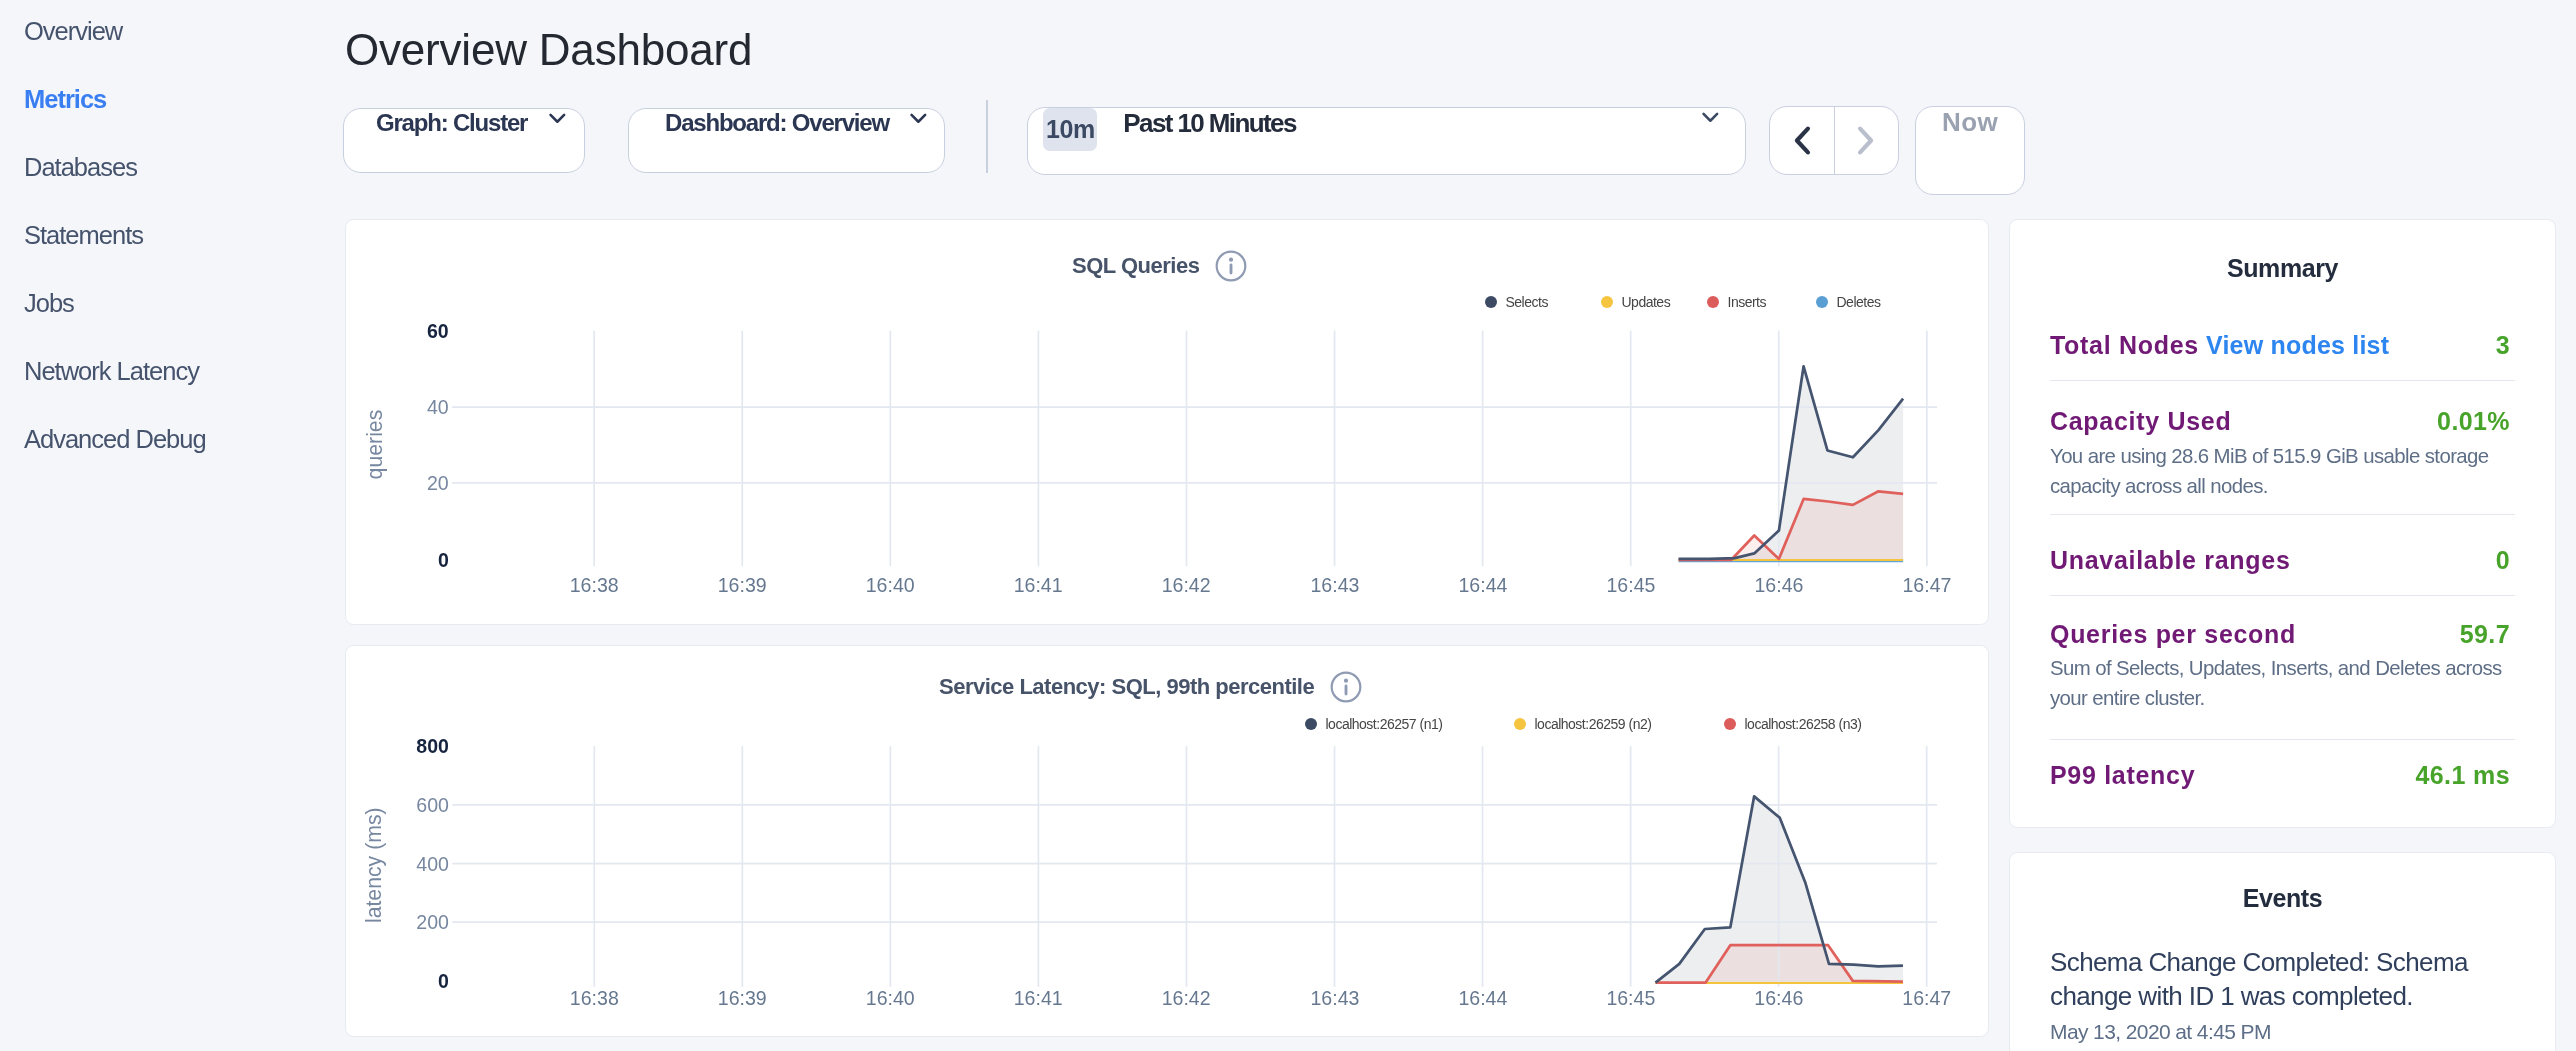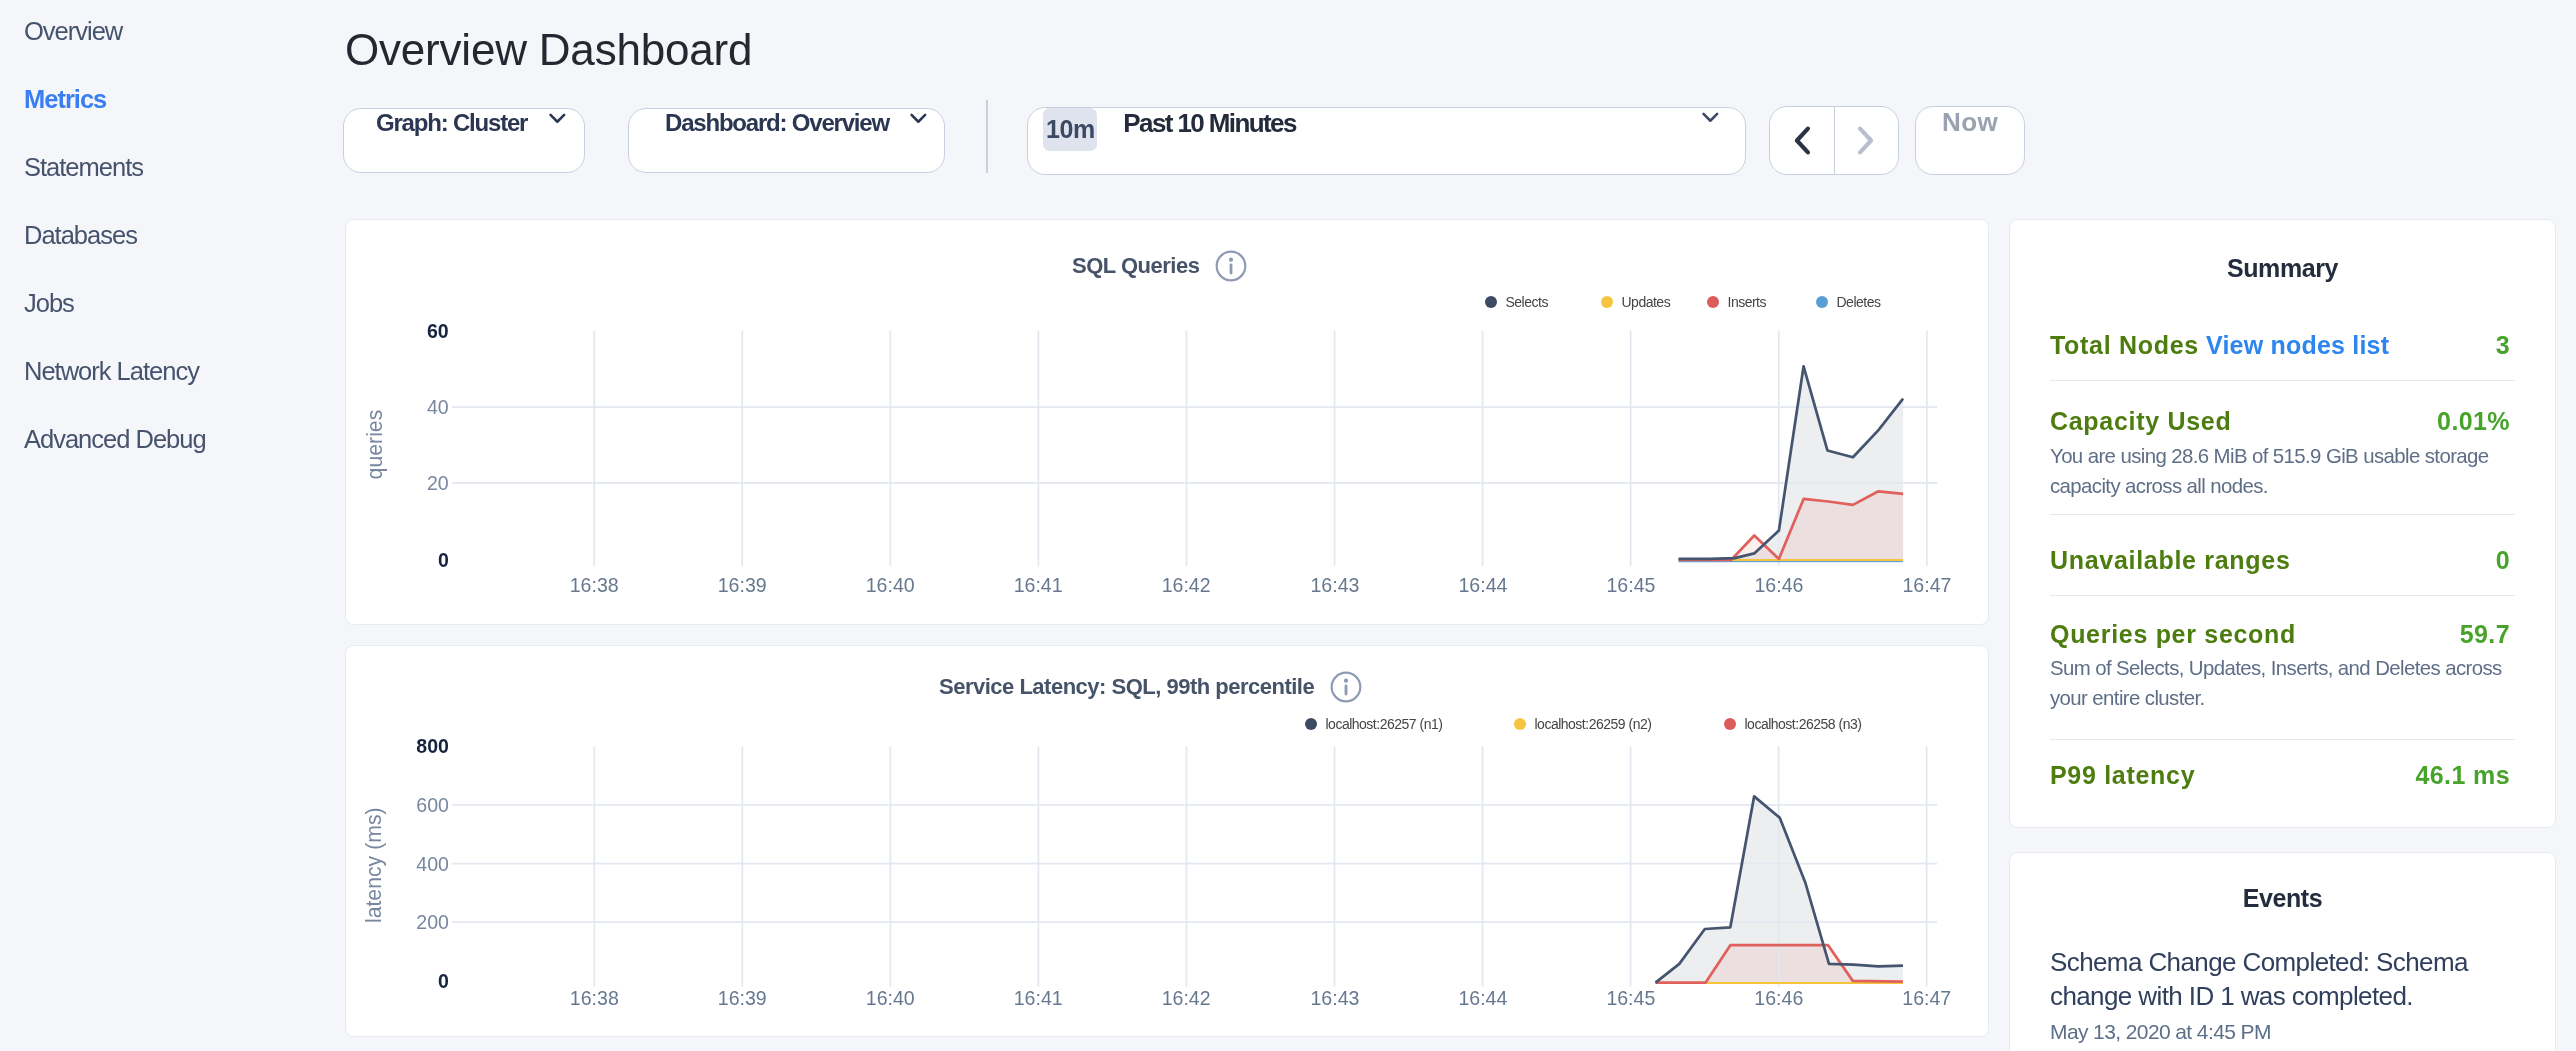--- a/index.html
+++ b/index.html
@@ -25,33 +25,33 @@
 
 
 .card { position:absolute; background:#fff; border:1.7px solid #e7eaf1; border-radius:8.5px; }
 .cardtitle { position:absolute; display:flex; align-items:center; gap:16px; font-weight:bold; font-size:22px; color:#475369; letter-spacing:-0.5px; white-space:nowrap; }
 
 
 .leg { position:absolute; display:flex; align-items:center; font-size:14px; color:#454545; white-space:nowrap; letter-spacing:-0.5px; }
 .leg i { width:12px; height:12px; border-radius:50%; margin-right:8.5px; flex:none; }
 
 
-.srow-h { font-weight:bold; font-size:25px; color:#4d7c0f; letter-spacing:0.7px; }
+.srow-h { font-weight:bold; font-size:25px; color:#701a75; letter-spacing:0.7px; }
 .sval { position:absolute; right:46px; font-weight:bold; font-size:25px; color:#47a32a; letter-spacing:0.4px; }
 .sdesc { position:absolute; left:41px; font-size:20.4px; line-height:30px; color:#5e6e86; letter-spacing:-0.6px; white-space:nowrap; }
 .shr { position:absolute; left:41px; right:41px; height:0.9px; background:#e4e8ee; }
 </style>
 </head>
 <body>
 
 <div class="nav" style="top:-2.6px;">
   <div>Overview</div>
   <div class="active">Metrics</div>
+  <div>Databases</div>
   <div>Statements</div>
-  <div>Databases</div>
   <div>Jobs</div>
   <div>Network Latency</div>
   <div>Advanced Debug</div>
 </div>
 
 <div class="pagetitle">Overview Dashboard</div>
 
 <div class="ctl" style="left:343px; top:108px; width:242px; height:65px; padding:0 24px 0 32px;">
   <span class="ctl-txt">Graph: Cluster</span>
   <svg class="chev" style="margin-left:20.4px;" viewBox="0 0 22 22">
@@ -77,21 +77,21 @@
     <svg width="22" height="31" viewBox="0 0 26 36">
         <path d="M20 4 L7 18 L20 32" fill="none" stroke="#2b3446" stroke-width="5" stroke-linecap="round" stroke-linejoin="round"></path>
       </svg>
   </div>
   <div class="arrcell">
     <svg width="22" height="31" viewBox="0 0 26 36">
         <path d="M6 4 L19 18 L6 32" fill="none" stroke="#b9bfcc" stroke-width="5" stroke-linecap="round" stroke-linejoin="round"></path>
       </svg>
   </div>
 </div>
-<div class="ctl nowbtn" style="left:1915px; top:106px; width:110px; height:69px;">Now</div>
+<div class="ctl nowbtn" style="left:1915px; top:106px; width:110px; height:89px;">Now</div>
 
 <div class="card" style="left:345px; top:219px; width:1644px; height:406px;"></div>
 <div class="abs" id="c1" style="left:345px; top:219px; width:1644px; height:406px;">
   <div class="cardtitle" style="left:727px; top:31px;">SQL Queries
     <svg width="32" height="32" viewBox="0 0 38 38">
         <circle cx="19" cy="19" r="17" fill="none" stroke="#8f9ab3" stroke-width="2.6"></circle>
         <circle cx="19" cy="11.5" r="2.5" fill="#8f9ab3"></circle>
         <rect x="17.3" y="16" width="3.4" height="13" rx="1.7" fill="#8f9ab3"></rect>
       </svg>
   </div>

